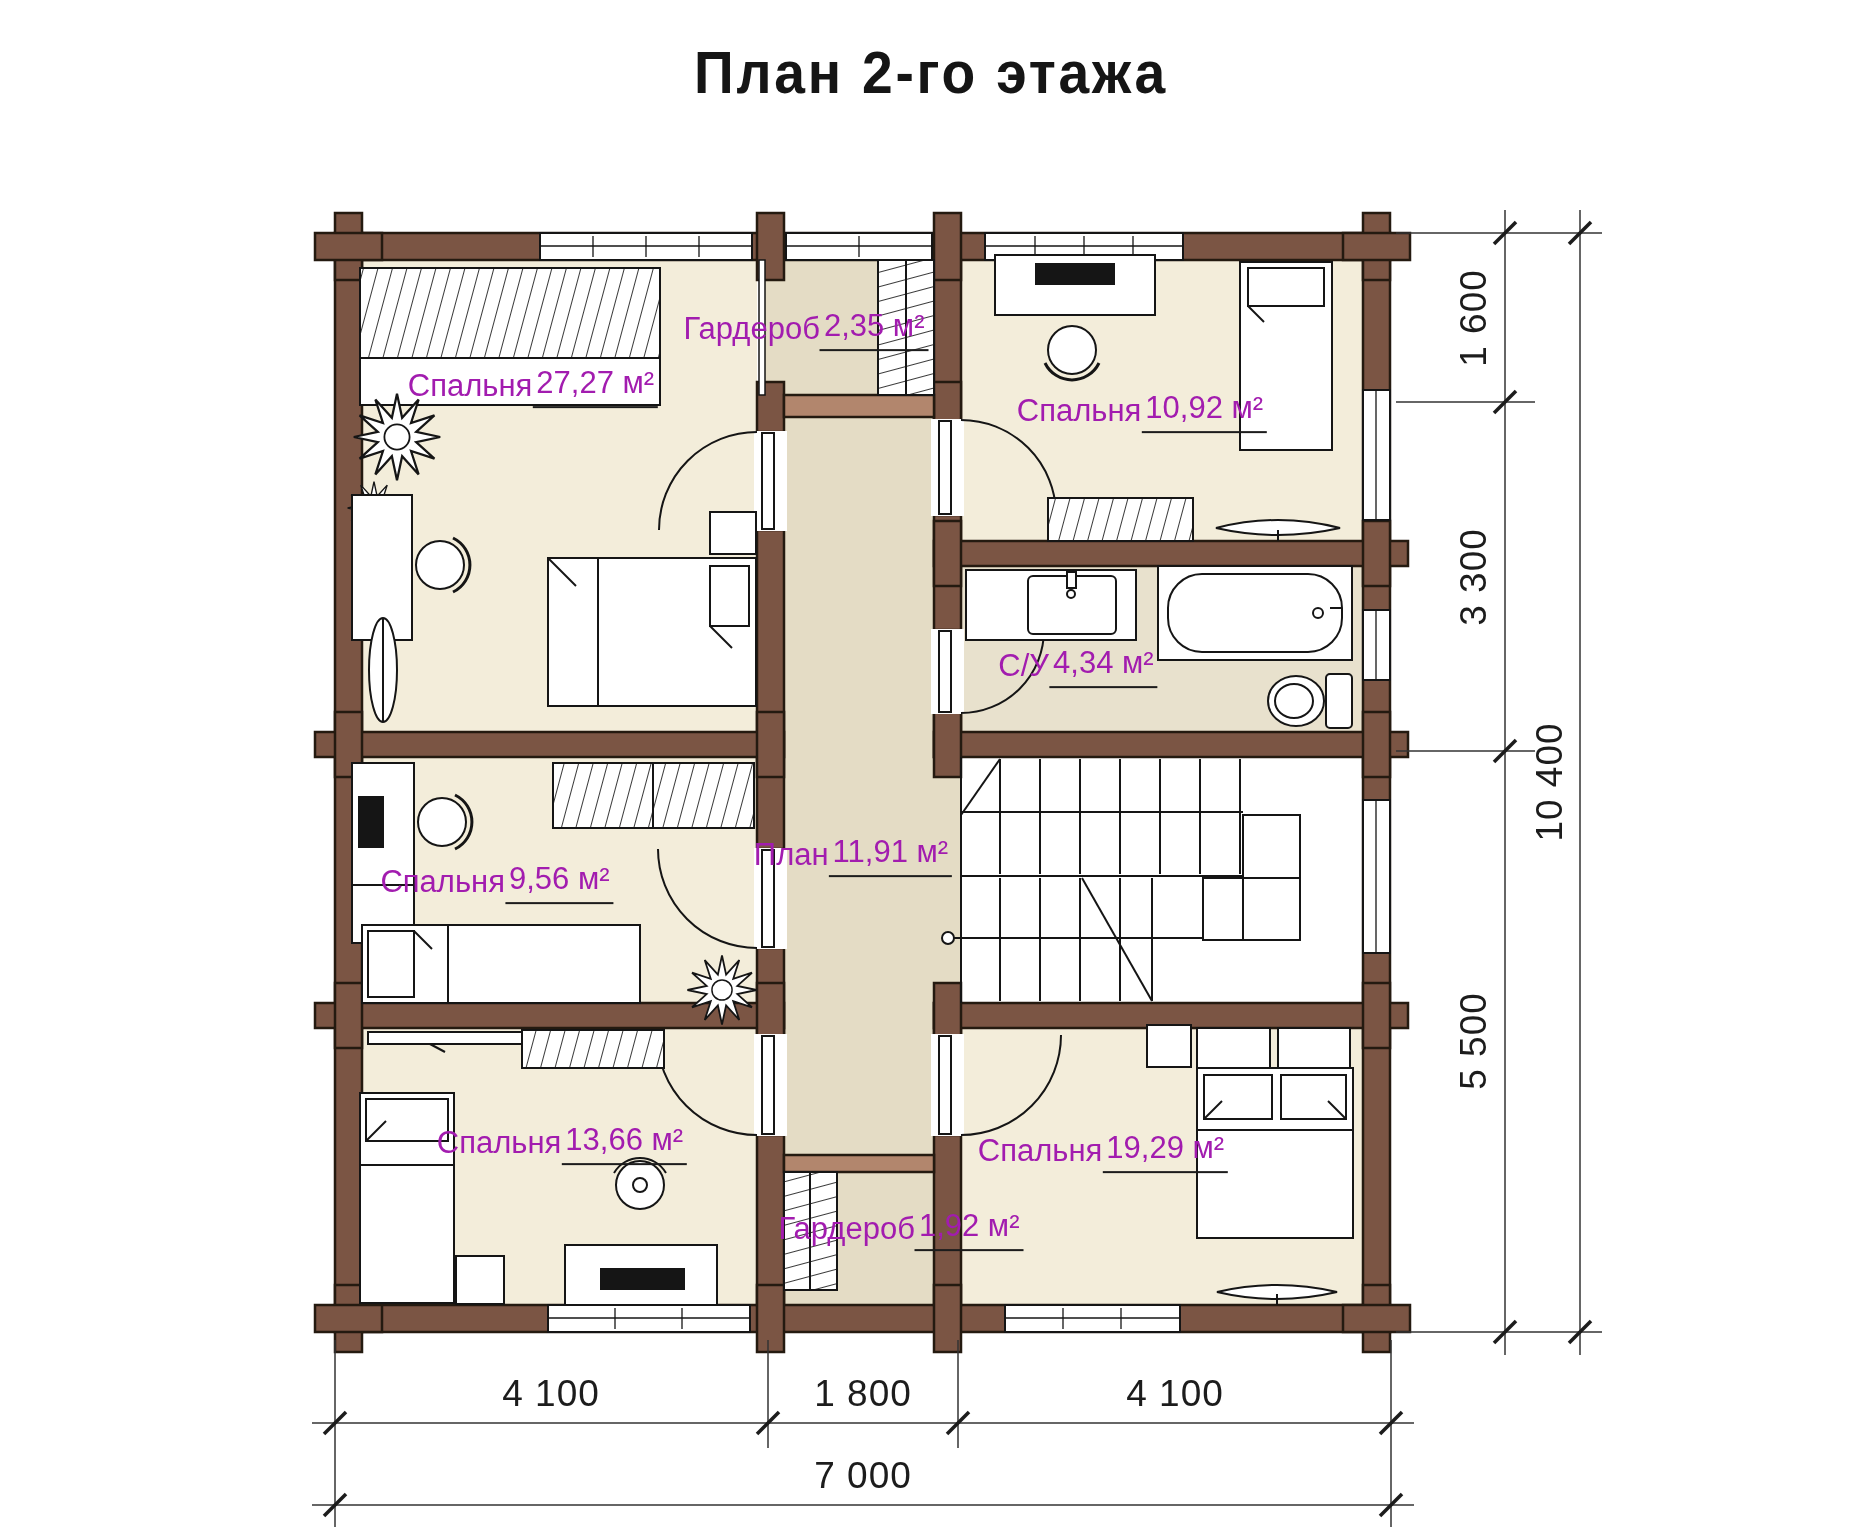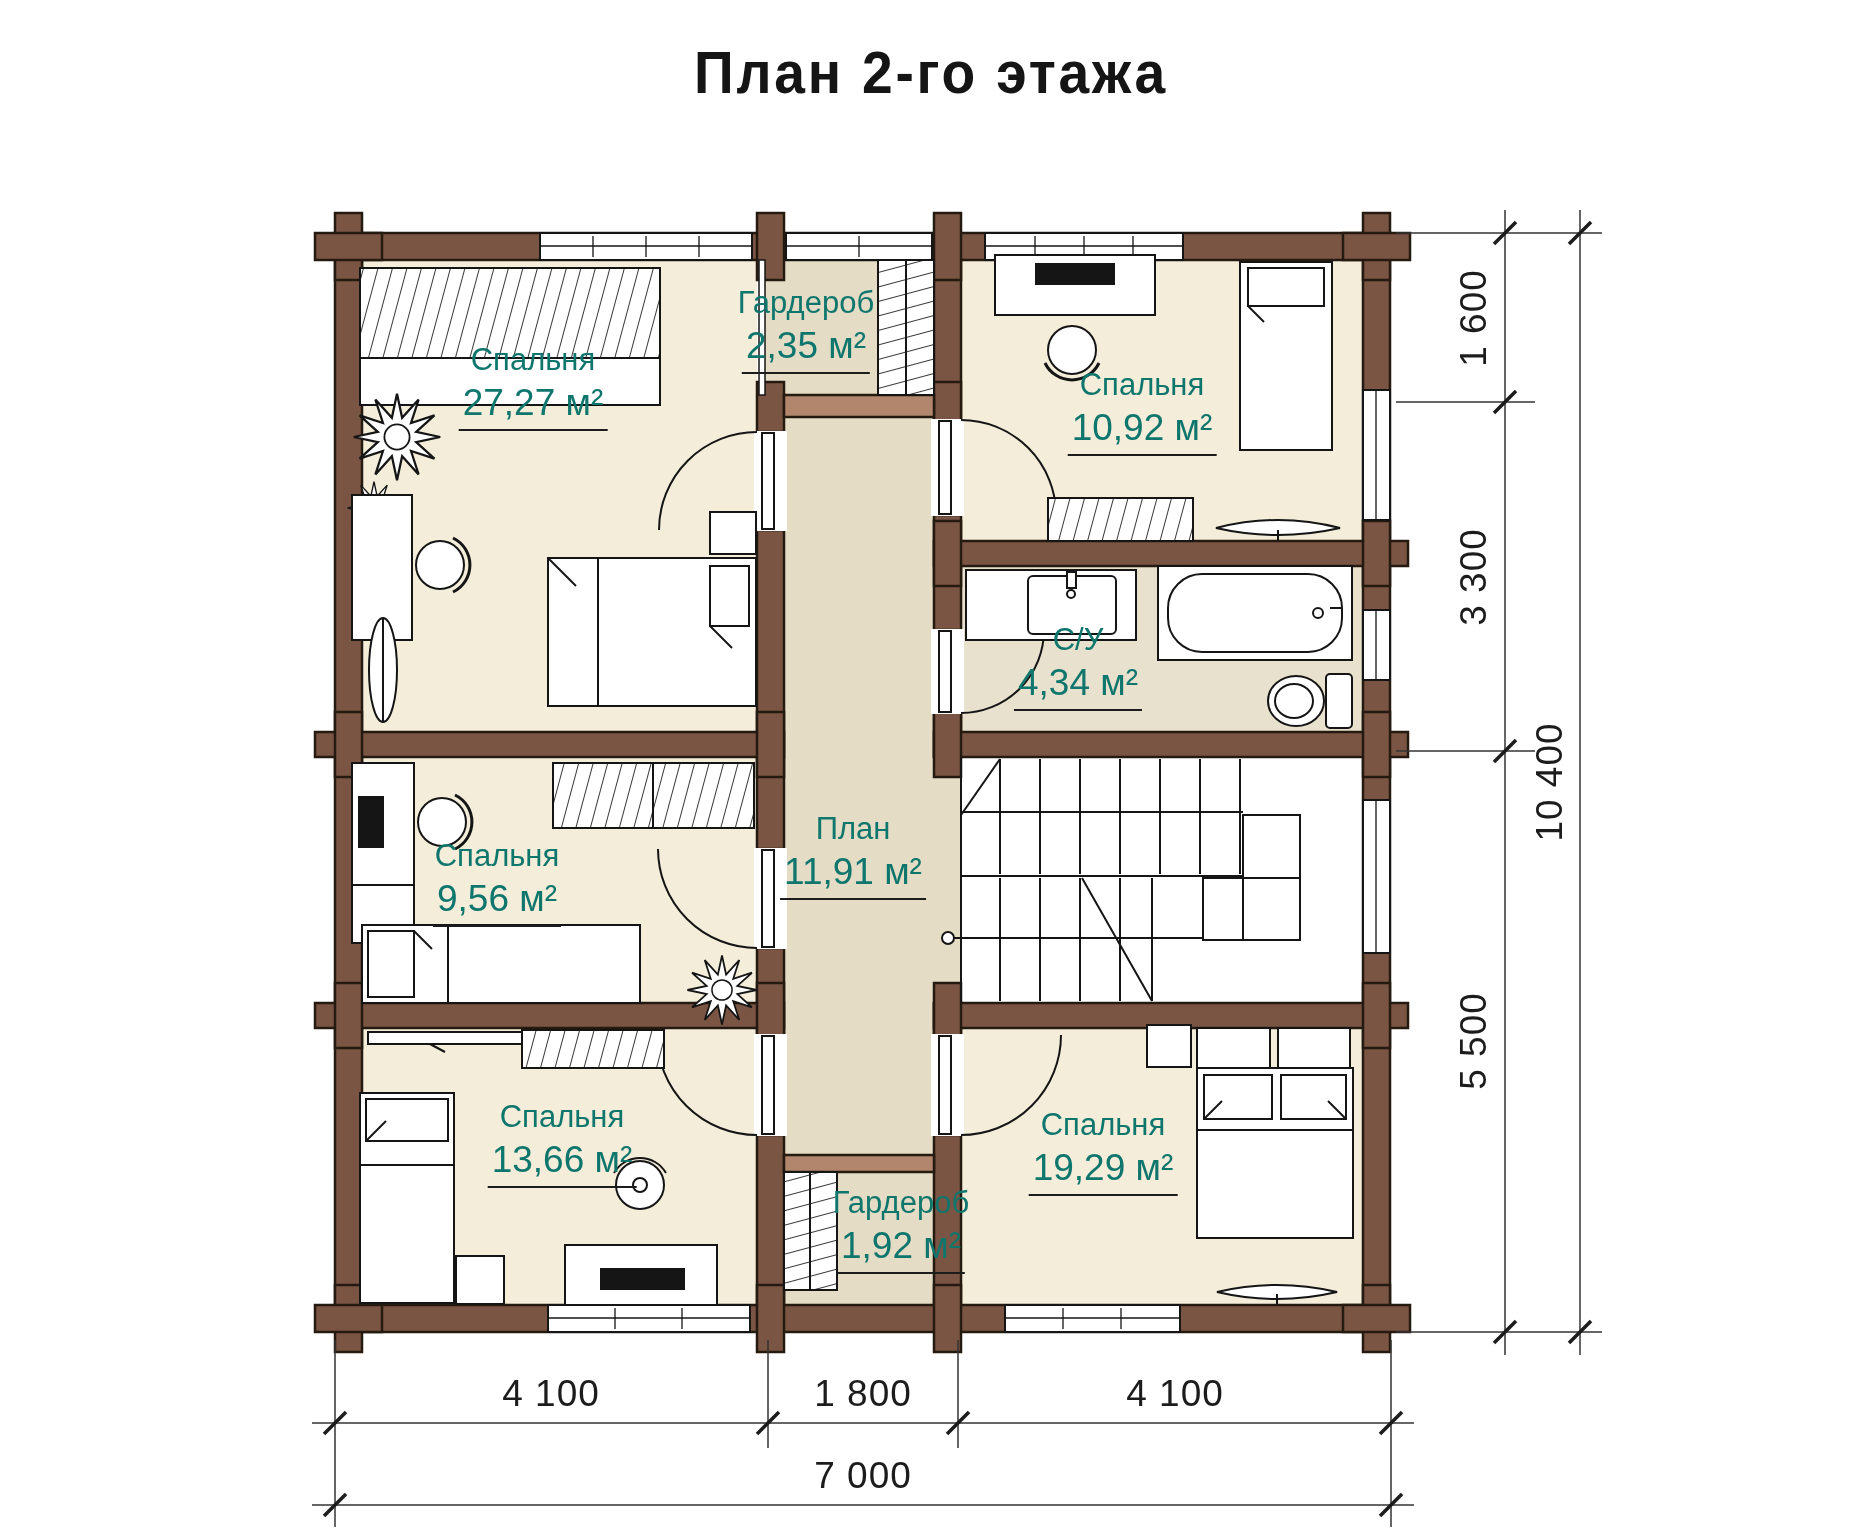--- a/index.html
+++ b/index.html
@@ -19,24 +19,24 @@
   .floor-bath{fill:var(--bath_floor);}
   .white{fill:#fff;}
   .furn{fill:#fff;stroke:#151515;stroke-width:2;}
   .furnd{fill:#151515;stroke:none;}
   .ln{stroke:#151515;stroke-width:2;fill:none;}
   .thin{stroke:#151515;stroke-width:1.3;fill:none;}
   .arc{stroke:#151515;stroke-width:2;fill:none;}
   .win{fill:#fff;stroke:#151515;stroke-width:2;}
   .dim{stroke:#333;stroke-width:1.5;fill:none;}
   .tick{stroke:#1c1c1c;stroke-width:3.5;}
-  .label{position:absolute;transform:translate(-50%,-50%);display:flex;flex-direction:column;
-         align-items:center;color:#0f766e;white-space:nowrap;line-height:1.25;}
+  .label{position:absolute;transform:translate(-50%,-50%);display:flex;flex-direction:row;
+         align-items:center;color:#a21caf;white-space:nowrap;line-height:1.25;}
   .room-name{font-size:31px;}
-  .room-area{font-size:37px;border-bottom:2.5px solid #1c1c1c;padding:0 4px 3px 4px;}
+  .room-area{font-size:31px;border-bottom:2.5px solid #1c1c1c;padding:0 4px 3px 4px;}
   .dim-label{position:absolute;transform:translate(-50%,-50%);font-size:37px;color:#1c1c1c;
              letter-spacing:1px;white-space:nowrap;}
   .dim-label.rot{transform:translate(-50%,-50%) rotate(-90deg);}
 </style>
 </head>
 <body>
 
 <div class="canvas">
 
   <div class="title">План 2-го этажа</div>

